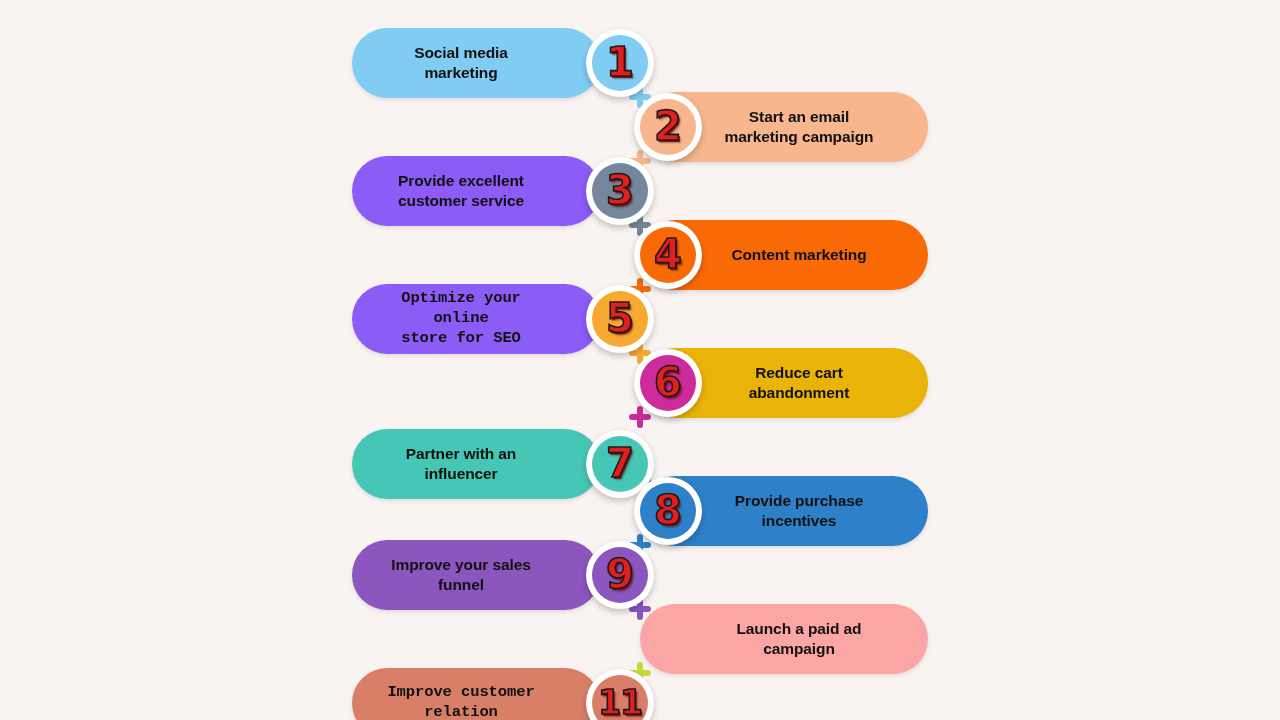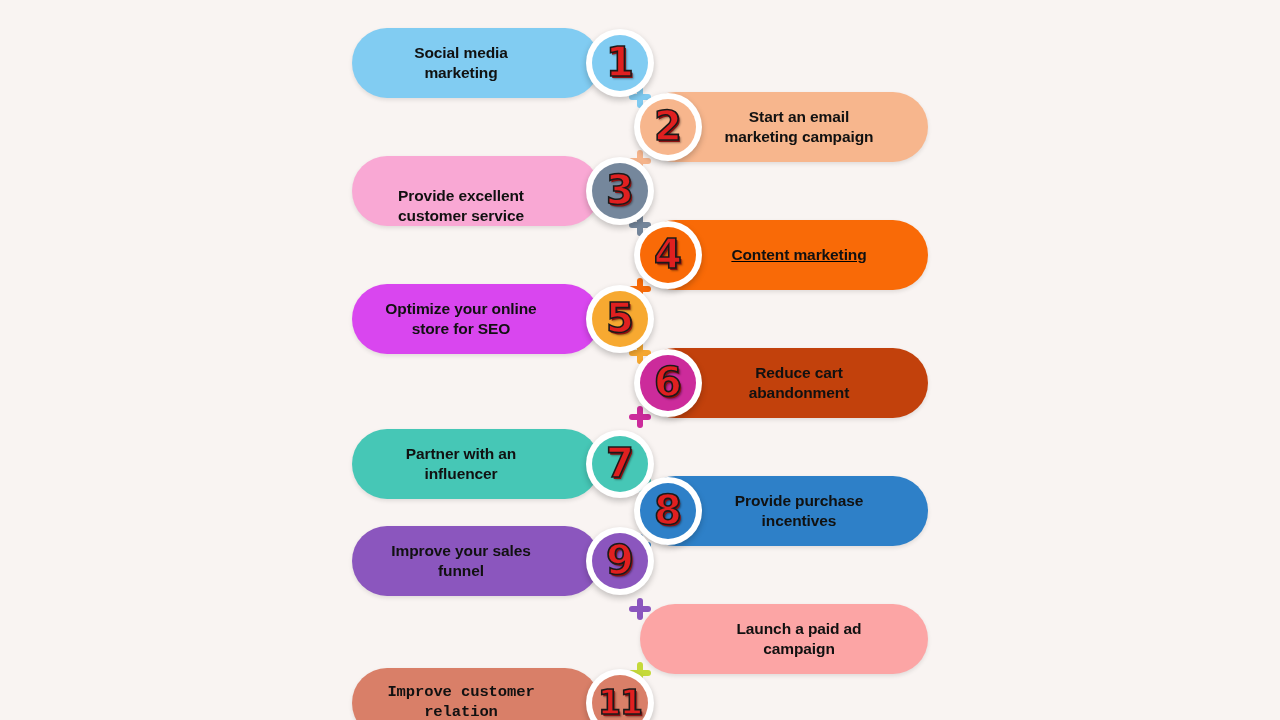--- a/index.html
+++ b/index.html
@@ -148,56 +148,56 @@
 marketing campaign</div>
       </div>
       <div class="badge" style="background: rgb(255, 255, 255);">
         <div class="badge-inner" style="background: rgb(247, 182, 141);">
           <div class="badge-num" style="color: rgb(224, 32, 32);">2</div>
         </div>
       </div>
     </div>
     <div class="connector" style="color: rgb(117, 135, 156); top: 188px; left: 629px;"></div>
     <div class="row left" style="top: 130px;">
-      <div class="bar" style="background: #f9a8d4; align-items: flex-end;">
+      <div class="bar" style="background: #8b5cf6;">
         <div class="bar-label" style="color: rgb(17, 17, 17);">Provide excellent
 customer service</div>
       </div>
       <div class="badge" style="background: rgb(255, 255, 255);">
         <div class="badge-inner" style="background: rgb(117, 135, 156);">
           <div class="badge-num" style="color: rgb(224, 32, 32);">3</div>
         </div>
       </div>
     </div>
     <div class="connector" style="color: rgb(249, 106, 7); top: 252px; left: 629px;"></div>
     <div class="row right" style="top: 194px;">
-      <div class="bar" style="background: rgb(249, 106, 7); text-decoration: underline;">
+      <div class="bar" style="background: rgb(249, 106, 7);">
         <div class="bar-label" style="color: rgb(17, 17, 17);">Content marketing</div>
       </div>
       <div class="badge" style="background: rgb(255, 255, 255);">
         <div class="badge-inner" style="background: rgb(249, 106, 7);">
           <div class="badge-num" style="color: rgb(224, 32, 32);">4</div>
         </div>
       </div>
     </div>
     <div class="connector" style="color: rgb(247, 169, 49); top: 316px; left: 629px;"></div>
     <div class="row left" style="top: 258px;">
-      <div class="bar" style="background: #d946ef;">
+      <div class="bar" style="background: #8b5cf6; font-family: Liberation Mono, monospace;">
         <div class="bar-label" style="color: rgb(17, 17, 17);">Optimize your online
 store for SEO</div>
       </div>
       <div class="badge" style="background: rgb(255, 255, 255);">
         <div class="badge-inner" style="background: rgb(247, 169, 49);">
           <div class="badge-num" style="color: rgb(224, 32, 32);">5</div>
         </div>
       </div>
     </div>
     <div class="connector" style="color: rgb(204, 43, 155); top: 380px; left: 629px;"></div>
     <div class="row right" style="top: 322px;">
-      <div class="bar" style="background: #c2410c;">
+      <div class="bar" style="background: #eab308;">
         <div class="bar-label" style="color: rgb(17, 17, 17);">Reduce cart
 abandonment</div>
       </div>
       <div class="badge" style="background: rgb(255, 255, 255);">
         <div class="badge-inner" style="background: rgb(204, 43, 155);">
           <div class="badge-num" style="color: rgb(224, 32, 32);">6</div>
         </div>
       </div>
     </div>
     <div class="connector" style="color: rgb(70, 199, 182); top: 444px; left: 629px;"></div>
@@ -218,21 +218,21 @@
         <div class="bar-label" style="color: rgb(17, 17, 17);">Provide purchase
 incentives</div>
       </div>
       <div class="badge" style="background: rgb(255, 255, 255);">
         <div class="badge-inner" style="background: rgb(46, 128, 200);">
           <div class="badge-num" style="color: rgb(224, 32, 32);">8</div>
         </div>
       </div>
     </div>
     <div class="connector" style="color: rgb(139, 86, 190); top: 572px; left: 629px;"></div>
-    <div class="row left" style="top: 500px;">
+    <div class="row left" style="top: 514px;">
       <div class="bar" style="background: rgb(139, 86, 190);">
         <div class="bar-label" style="color: rgb(17, 17, 17);">Improve your sales
 funnel</div>
       </div>
       <div class="badge" style="background: rgb(255, 255, 255);">
         <div class="badge-inner" style="background: rgb(139, 86, 190);">
           <div class="badge-num" style="color: rgb(224, 32, 32);">9</div>
         </div>
       </div>
     </div>

